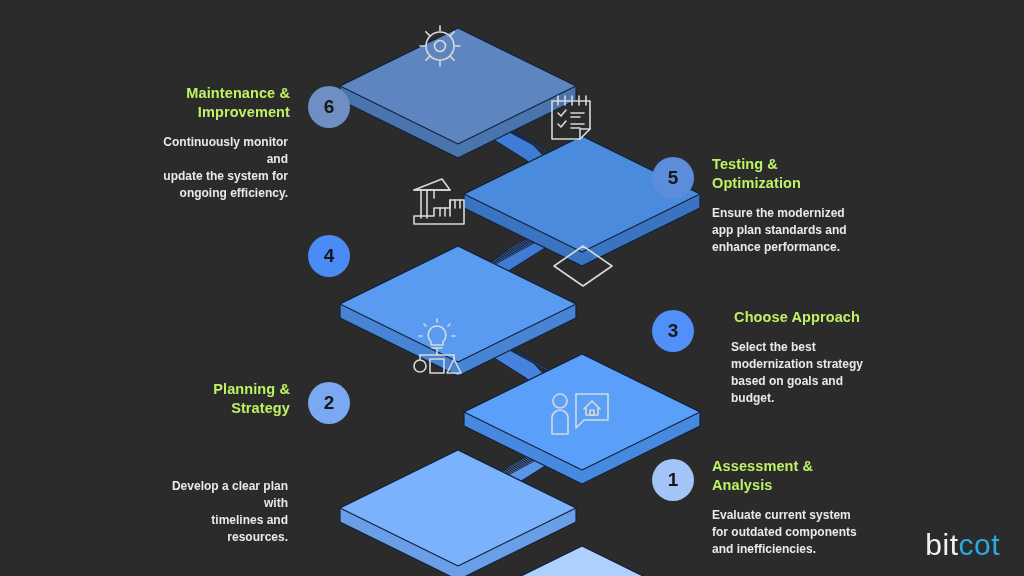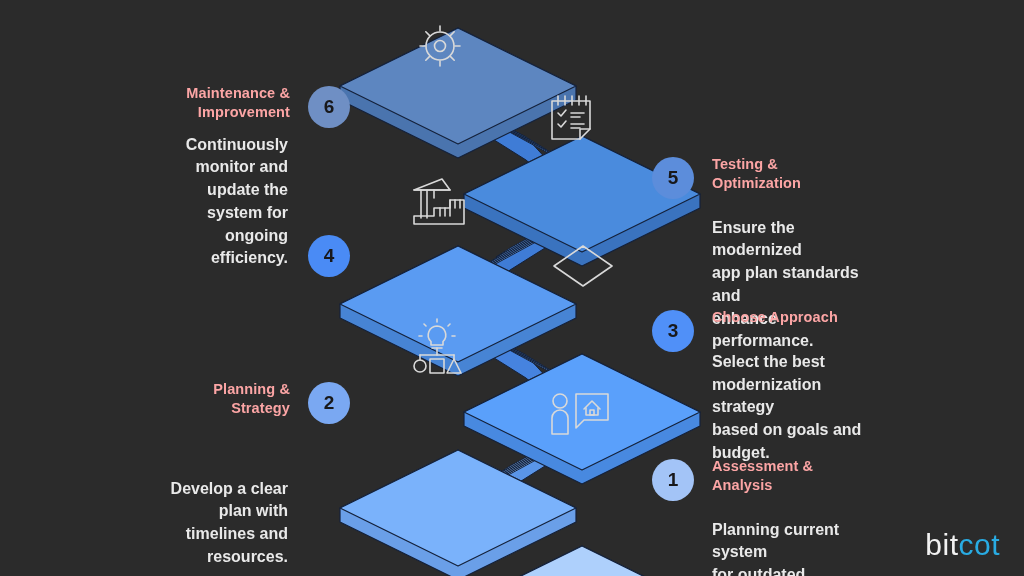--- a/index.html
+++ b/index.html
@@ -12,33 +12,33 @@
   }
   .stage { position:absolute; inset:0; }
 
   
   .step { position:absolute; display:flex; align-items:flex-start; }
   .step.left  { flex-direction:row; }
   .step.right { flex-direction:row; }
 
   .txtcol { display:flex; flex-direction:column; }
   .step.left .txtcol  { align-items:flex-end; text-align:right; }
-  .step.right .txtcol { align-items:flex-start; text-align:left;gap:12px; }
+  .step.right .txtcol { align-items:flex-start; text-align:left; }
 
   .step-title {
-    color:#fca5a5;
+    color:#bef264;
     font-size:14.5px;
     font-weight:bold;
     line-height:1.30;
     letter-spacing:0.1px;
     white-space:pre-line;
   }
   .step-desc {
     color:#e9e9e9;
-    font-size:16px;
+    font-size:12px;
     font-weight:bold;
     line-height:1.42;
     margin-top:12px;
     white-space:pre-line;
   }
   .step.left .step-desc  { padding-right:2px; }
 
   .badge {
     width:42px; height:42px; border-radius:50%;
     display:flex; align-items:center; justify-content:center;
@@ -247,21 +247,21 @@
   </div>
 
   <div class="step left" style="left:150px; top:233px; width:200px;">
     <div class="txtcol" style="width:160px;">
     </div>
     <div class="badge" style="background:#4a8bf5;">4</div>
   </div>
 
   <div class="step right" style="left:652px; top:308px; width:230px;">
     <div class="badge" style="background:#5090f8;">3</div>
-    <div class="txtcol" style="width:170px;">
+    <div class="txtcol" style="width:170px;align-items:center;">
       <div class="step-title">Choose Approach</div>
       <div class="step-desc">Select the best
 modernization strategy
 based on goals and
 budget.</div>
     </div>
   </div>
 
   <div class="step left" style="left:150px; top:380px; width:200px;">
     <div class="txtcol" style="width:160px;gap:48px;">
@@ -271,21 +271,21 @@
 timelines and resources.</div>
     </div>
     <div class="badge" style="background:#7aa8f2;">2</div>
   </div>
 
   <div class="step right" style="left:652px; top:457px; width:230px;">
     <div class="badge" style="background:#a3c4f7;">1</div>
     <div class="txtcol" style="width:170px;">
       <div class="step-title">Assessment &amp;
 Analysis</div>
-      <div class="step-desc">Planning current system
+      <div class="step-desc">Evaluate current system
 for outdated components
 and inefficiencies.</div>
     </div>
   </div>
 
   <div class="logo">
     <span class="a">bit</span><span class="b">cot</span>
   </div>
 
 </div>

